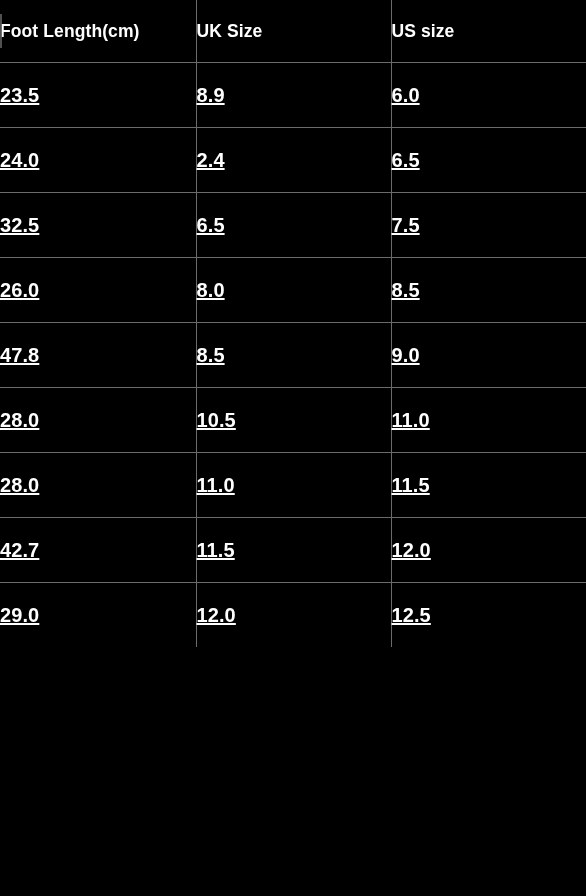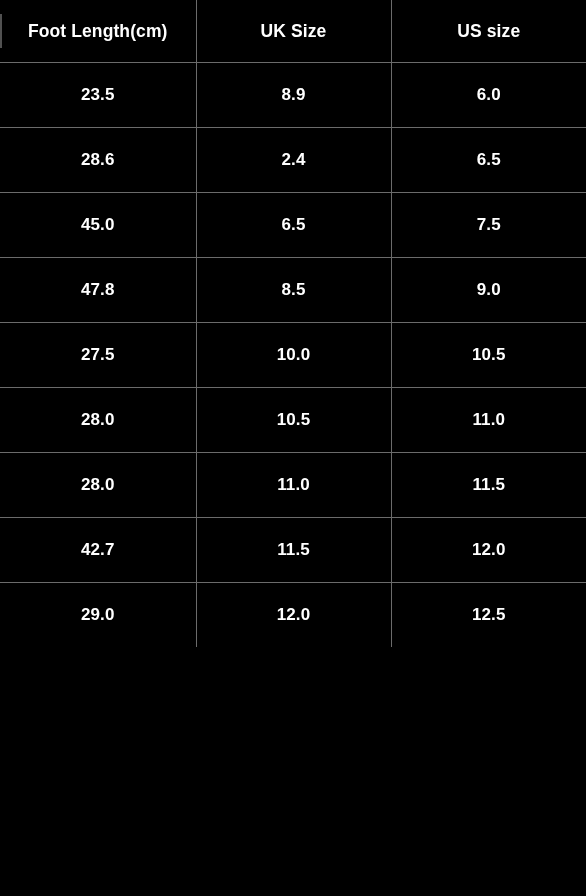--- a/index.html
+++ b/index.html
@@ -45,21 +45,21 @@
   }
 
   table.chart col.c1 { width: 196px; }
   table.chart col.c2 { width: 195px; }
   table.chart col.c3 { width: 195px; }
 
   table.chart th,
   table.chart td {
     background: #000000;
     color: #ffffff;
-    text-align: center;
+    text-align: left;
     vertical-align: middle;
     padding: 0;
     margin: 0;
     border: 0;
     border-right: 1px solid #6b6b6b;
     border-bottom: 1px solid #6b6b6b;
     font-weight: bold;
     letter-spacing: 0.1px;
   }
 
@@ -70,22 +70,23 @@
   }
 
   table.chart thead th {
     height: 62px;
     font-size: 17.5px;
     line-height: 62px;
   }
 
   table.chart tbody td {
     height: 64px;
-    font-size: 17px;
+    font-size: 20px;
     line-height: 64px;
+    text-decoration: underline;
   }
 
   
   table.chart tbody tr:last-child td {
     border-bottom: 0;
   }
 </style>
 </head>
 <body>
 
@@ -106,38 +107,38 @@
         <th>US size</th>
       </tr>
     </thead>
     <tbody id="chart-body">
         <tr>
           <td>23.5</td>
           <td>8.9</td>
           <td>6.0</td>
         </tr>
         <tr>
-          <td>28.6</td>
+          <td>24.0</td>
           <td>2.4</td>
           <td>6.5</td>
         </tr>
         <tr>
-          <td>45.0</td>
+          <td>32.5</td>
           <td>6.5</td>
           <td>7.5</td>
+        </tr>
+        <tr>
+          <td>26.0</td>
+          <td>8.0</td>
+          <td>8.5</td>
         </tr>
         <tr>
           <td>47.8</td>
           <td>8.5</td>
           <td>9.0</td>
-        </tr>
-        <tr>
-          <td>27.5</td>
-          <td>10.0</td>
-          <td>10.5</td>
         </tr>
         <tr>
           <td>28.0</td>
           <td>10.5</td>
           <td>11.0</td>
         </tr>
         <tr>
           <td>28.0</td>
           <td>11.0</td>
           <td>11.5</td>

